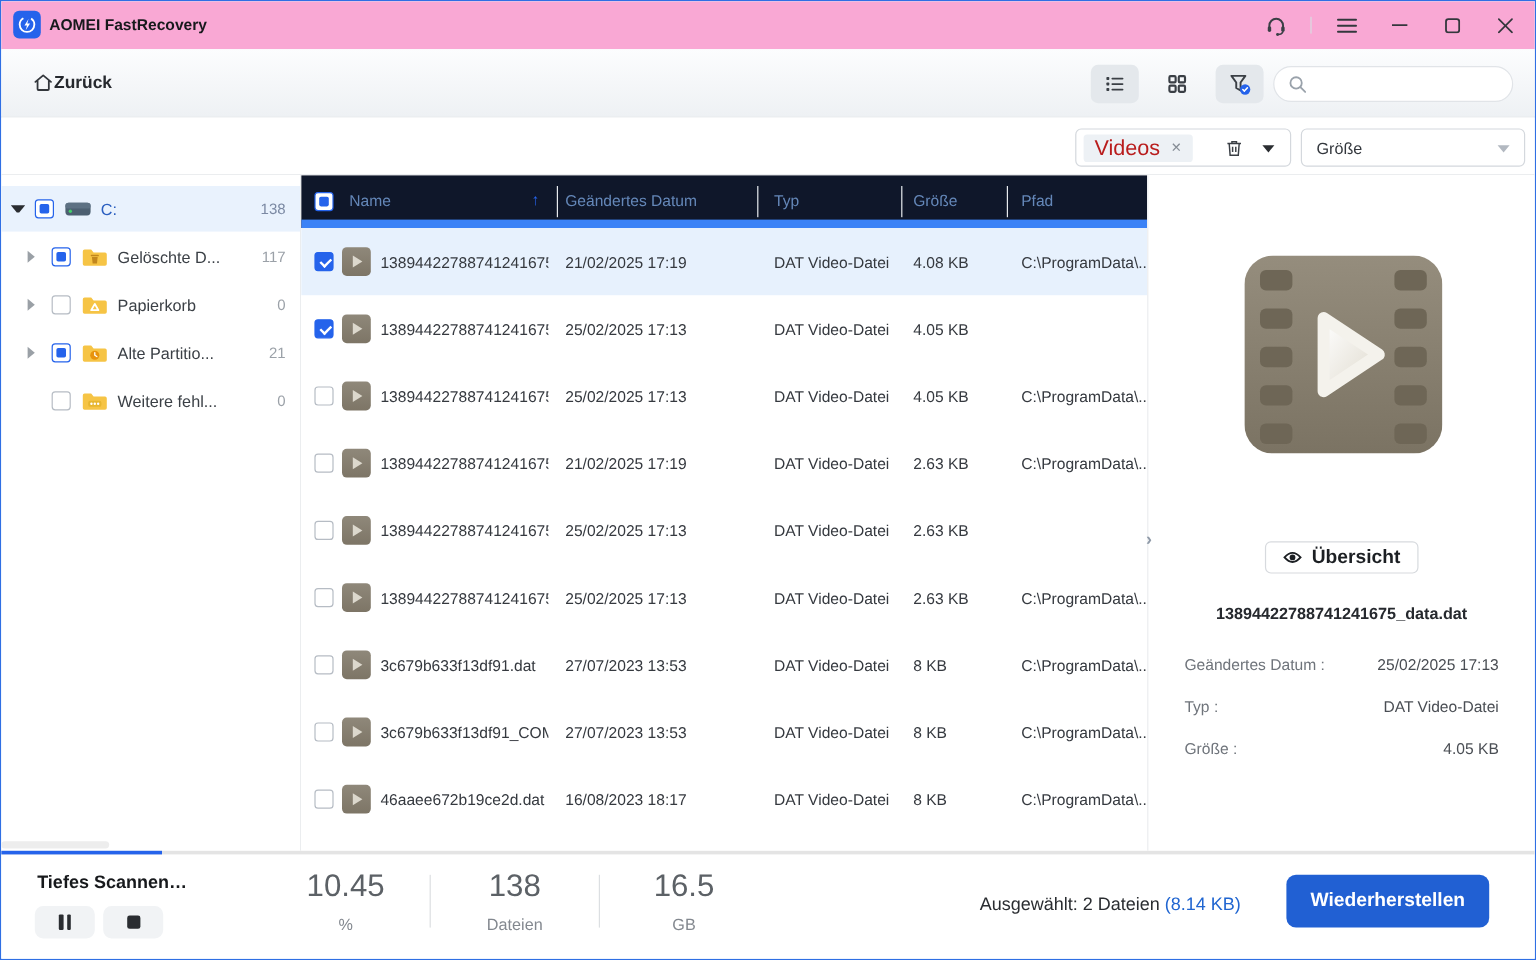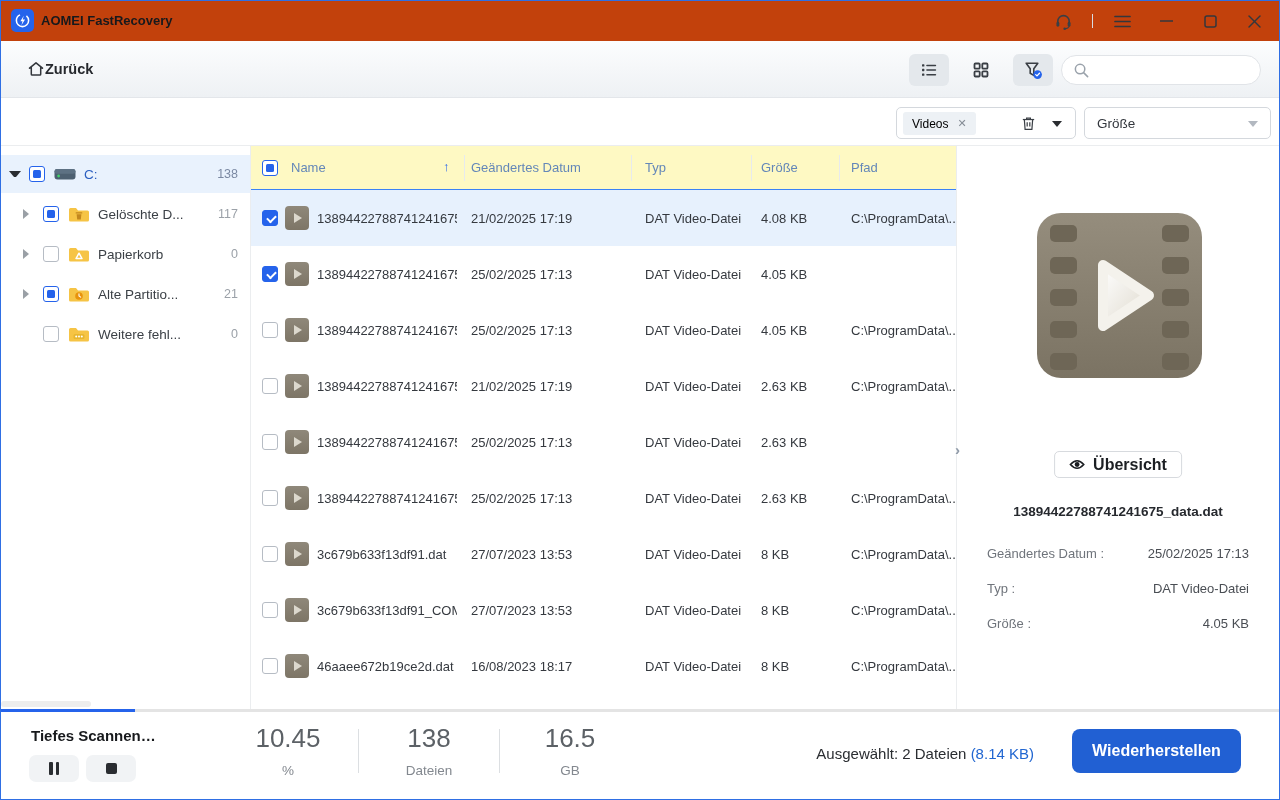--- a/index.html
+++ b/index.html
@@ -1,21 +1,21 @@
 <!DOCTYPE html>
 <html><head>
 <meta charset="utf-8">
 <style>
   * { margin:0; padding:0; box-sizing:border-box; }
   html,body { width:1280px; height:800px; }
   body { font-family:"Liberation Sans", sans-serif; background:#fff; border:1px solid #2f6fe4; position:relative; overflow:hidden; color:#33373c; }
   #app { position:absolute; inset:0; }
 
   
-  #titlebar { position:absolute; left:0; top:0; right:0; height:40px; background:#c2410c; }
+  #titlebar { position:absolute; left:0; top:0; right:0; height:40px; background:#f9a8d4; }
   .logo { position:absolute; left:10px; top:8px; width:23px; height:23px; border-radius:5px; background:#2563eb; display:flex; align-items:center; justify-content:center; }
   .app-title { position:absolute; left:40px; top:12px; font-size:13px; font-weight:bold; color:#17191c; }
   .tb-right { position:absolute; right:10px; top:0; height:40px; display:flex; align-items:center; gap:14px; }
   .tb-btn { width:30px; height:30px; display:flex; align-items:center; justify-content:center; cursor:default; }
   .tb-divider { width:1px; height:14px; background:#d9dde1; }
 
   
   #toolbar { position:absolute; left:0; top:40px; right:0; height:57px; background:linear-gradient(#fcfdfe,#eef1f4); border-bottom:1px solid #e3e6ea; }
   .back-btn { position:absolute; left:26px; top:14px; display:flex; align-items:center; gap:0; height:28px; }
   .back-label { font-size:14.5px; font-weight:bold; color:#26292e; }
@@ -24,21 +24,21 @@
   .view-btn.active { background:#e4e8ec; }
   .search-box { position:absolute; left:1060px; top:14px; width:200px; height:30px; border:1px solid #e1e4e8; border-radius:16px; background:#fff; }
   .search-box svg { position:absolute; left:11px; top:6px; }
   .search-box input { position:absolute; left:34px; top:0; width:160px; height:28px; border:none; outline:none; font-size:13.5px; font-family:"Liberation Sans",sans-serif; color:#45494f; background:transparent; }
   .search-box input::placeholder { color:#b3bac2; }
 
   
   #filterbar { position:absolute; left:0; top:97px; right:0; height:48px; background:#fff; border-bottom:1px solid #ebedef; }
   .filter-box { position:absolute; left:895px; top:9px; width:180px; height:32px; border:1px solid #d4d8dd; border-radius:5px; background:#fff; }
   .chip { position:absolute; left:6px; top:4px; height:23px; background:#edf1f5; border-radius:3px; display:flex; align-items:center; gap:9px; padding:0 9px; }
-  .chip-label { font-size:12px; color:#000000; }
+  .chip-label { font-size:18px; color:#b91c1c; }
   .chip-x { font-size:11px; color:#868d96; cursor:default; }
   .filter-trash { position:absolute; right:38px; top:7px; }
   .caret { width:0; height:0; border-left:5px solid transparent; border-right:5px solid transparent; border-top:6px solid #2a2d31; }
   .filter-caret { position:absolute; right:13px; top:13px; }
   .size-box { position:absolute; left:1083px; top:9px; width:187px; height:32px; border:1px solid #d4d8dd; border-radius:5px; background:#fff; }
   .size-label { position:absolute; left:12px; top:8px; font-size:13.5px; color:#33373d; }
   .size-caret { position:absolute; right:12px; top:13px; border-top-color:#b2b8c0; }
 
   
   #sidebar { position:absolute; left:0; top:145px; width:250px; bottom:90px; background:#fff; border-right:1px solid #ebedef; padding-top:9px; }
@@ -59,21 +59,21 @@
   
   .cb { width:16px; height:16px; border-radius:3px; position:relative; display:inline-block; flex:none; }
   .cb.unchecked { background:#fff; border:1px solid #b6bcc4; }
   .cb.partial { background:#fff; border:1px solid #2563eb; }
   .cb.partial::after { content:""; position:absolute; left:3px; top:3px; width:8px; height:8px; background:#2563eb; border-radius:1.5px; }
   .cb.checked { background:#2563eb; border:1px solid #2563eb; }
   .cb.checked::after { content:""; position:absolute; left:3.5px; top:3.5px; width:7px; height:4px; border-left:2px solid #fff; border-bottom:2px solid #fff; transform:rotate(-45deg); }
 
   
   #tablearea { position:absolute; left:250px; top:145px; width:705px; bottom:90px; background:#fff; overflow:hidden; }
-  .t-head { position:relative; height:44px; background:#fef9c3; border-bottom:1px solid #3b82f6; }
+  .t-head { position:relative; height:44px; background:#0f172a; border-bottom:7px solid #3b82f6; }
   .t-head .cb { position:absolute; left:11px; top:14px; }
   .th { position:absolute; top:14px; font-size:13px; color:#6487b8; }
   .th-name { left:40px; }
   .th-sort { position:absolute; left:192px; top:13px; color:#2563eb; font-size:13px; }
   .th-date { left:220px; } .th-type { left:394px; } .th-size { left:510px; } .th-path { left:600px; }
   .t-sep { position:absolute; top:9px; width:1px; height:26px; background:#e7eaee; }
   .t-row { position:relative; height:56px; display:flex; align-items:center; }
   .t-row.sel { background:#e7f1fd; }
   .t-row .cb { position:absolute; left:11px; top:20px; }
   .thumb { position:absolute; left:34px; top:16px; width:24px; height:24px; border-radius:4px; background:linear-gradient(#8f887a,#7d7566); display:flex; align-items:center; justify-content:center; }

